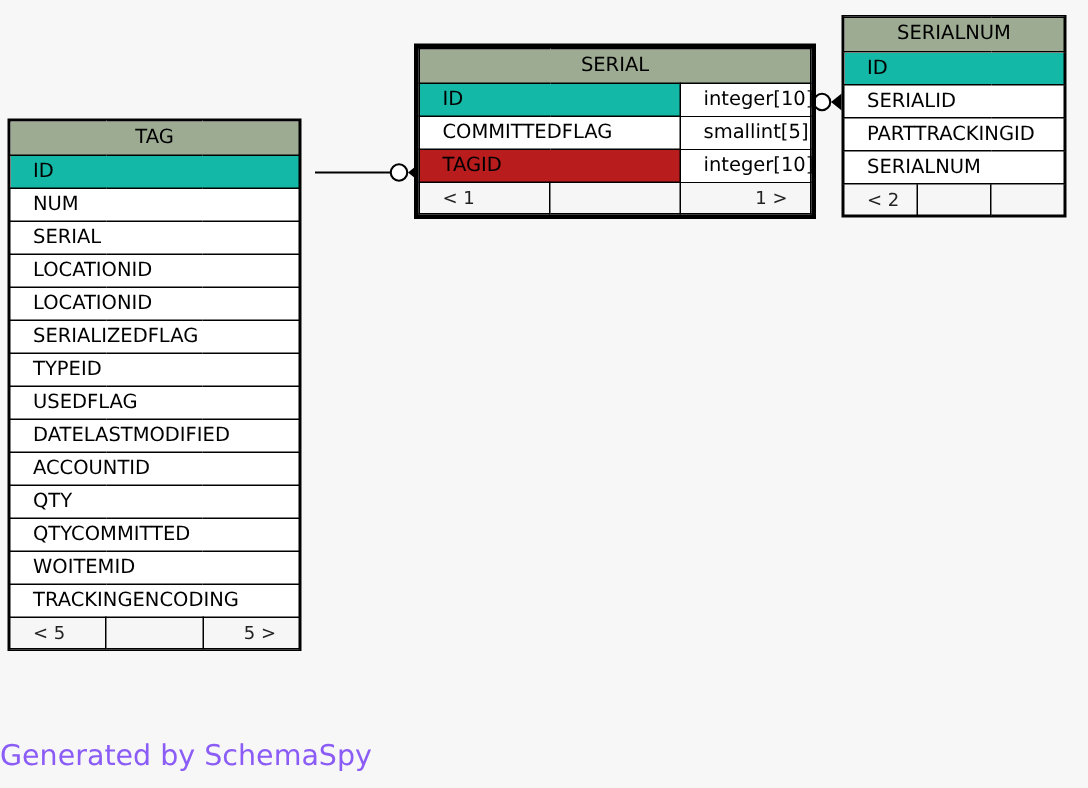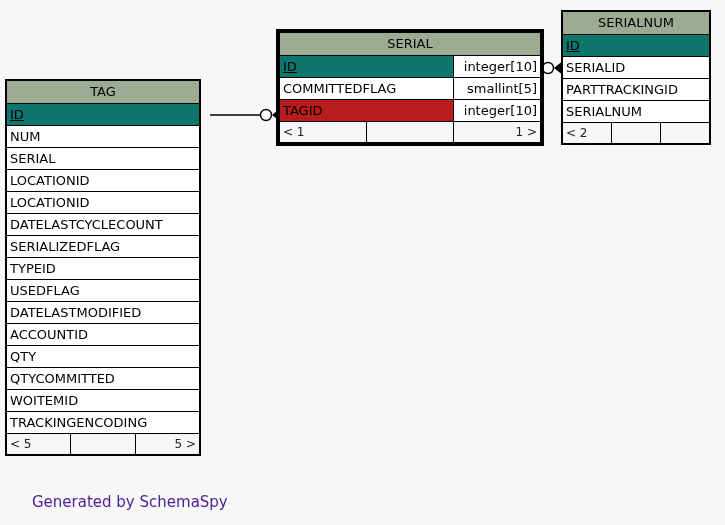--- a/index.html
+++ b/index.html
@@ -34,41 +34,40 @@
     border: 3px solid #000000;
   }
 
   .etable {
     width: 100%;
     border-collapse: collapse;
     table-layout: fixed;
   }
   .etable td {
     border: 1px solid #000000;
-    padding: 0 3px;
+    padding: 0 15px;
     font-size: 13px;
     line-height: 21px;
     height: 21px;
     color: #000000;
     white-space: nowrap;
     overflow: hidden;
     background: #ffffff;
   }
 
   .ehead td {
     background: #9cab92;
     text-align: center;
     font-size: 13px;
     height: 22px;
     line-height: 22px;
   }
 
   .row-pk td, td.pk {
-    background: #0f766e;
-    text-decoration: underline;
+    background: #14b8a6;
   }
   .row-fk td, td.fk {
     background: #b91c1c;
   }
 
   .foot td {
     background: #f6f6f6;
     font-size: 12px;
     height: 20px;
     line-height: 20px;
@@ -91,24 +90,24 @@
 
   
   .connector {
     position: absolute;
     overflow: visible;
   }
 
   
   #caption {
     position: absolute;
-    left: 32px;
+    left: 0;
     top: 493px;
-    font-size: 15px;
-    color: #4c1d95;
+    font-size: 19px;
+    color: #8b5cf6;
     white-space: nowrap;
   }
 </style>
 </head>
 <body>
 
 <div id="canvas">
 
   <svg class="connector" style="left:210px; top:104px; width:72px; height:22px;" viewBox="0 0 72 22">
     <line x1="0" y1="11" x2="50" y2="11" stroke="#000000" stroke-width="1.4"></line>
@@ -138,23 +137,20 @@
         <tr>
           <td colspan="3">SERIAL</td>
         </tr>
         <tr>
           <td colspan="3">LOCATIONID</td>
         </tr>
         <tr>
           <td colspan="3">LOCATIONID</td>
         </tr>
         <tr>
-          <td colspan="3">DATELASTCYCLECOUNT</td>
-        </tr>
-        <tr>
           <td colspan="3">SERIALIZEDFLAG</td>
         </tr>
         <tr>
           <td colspan="3">TYPEID</td>
         </tr>
         <tr>
           <td colspan="3">USEDFLAG</td>
         </tr>
         <tr>
           <td colspan="3">DATELASTMODIFIED</td>

